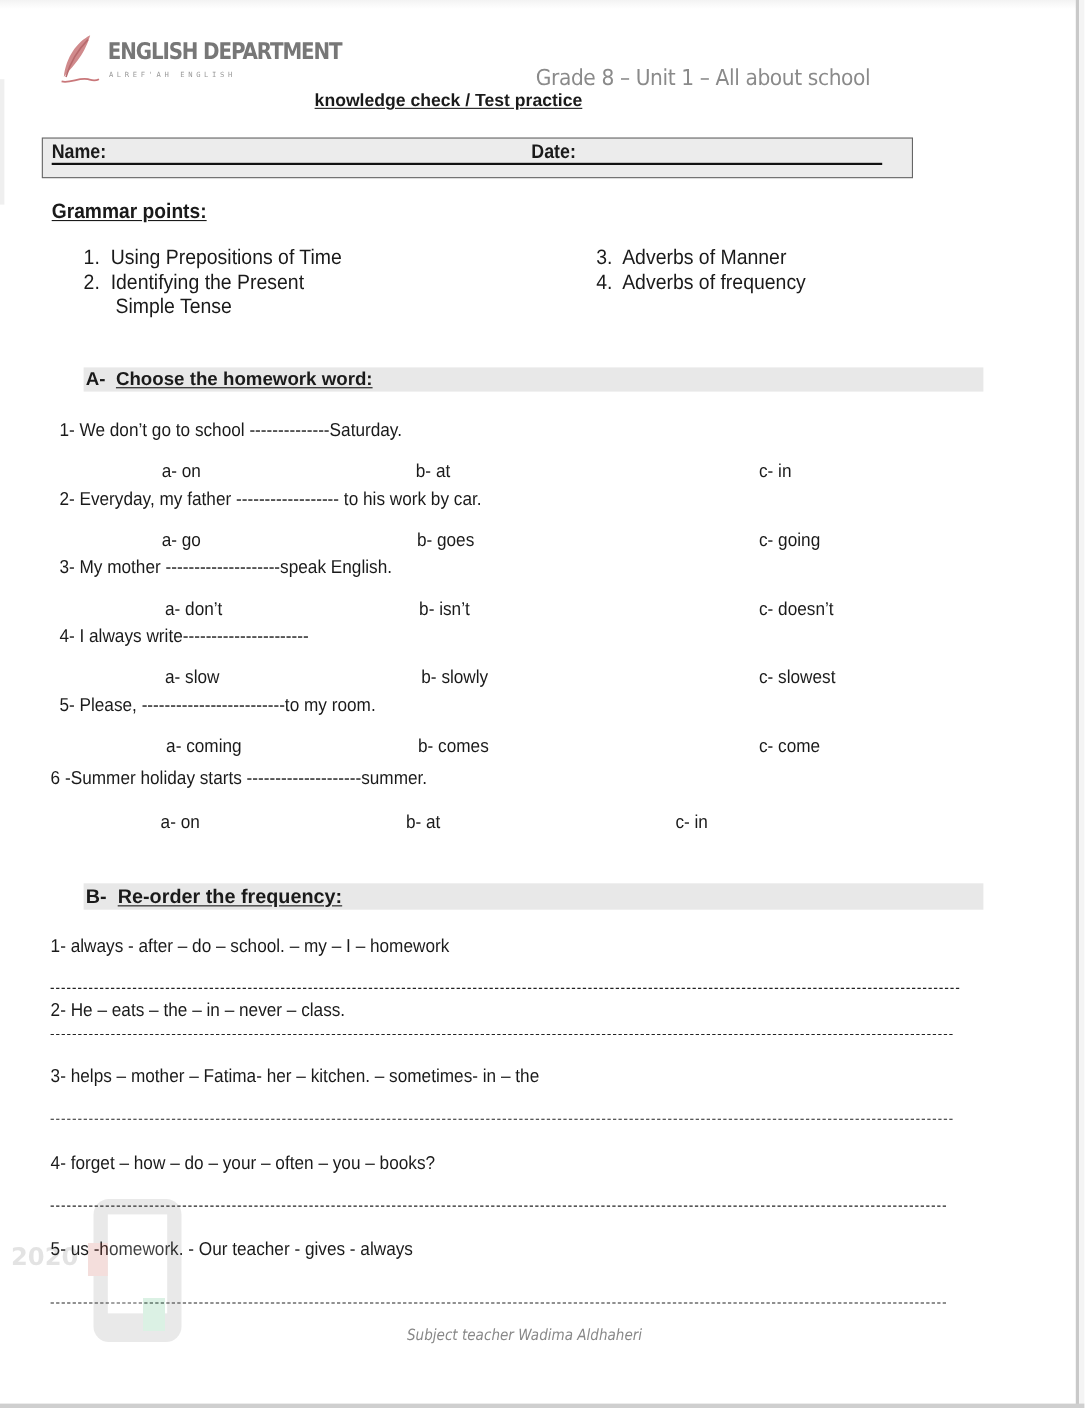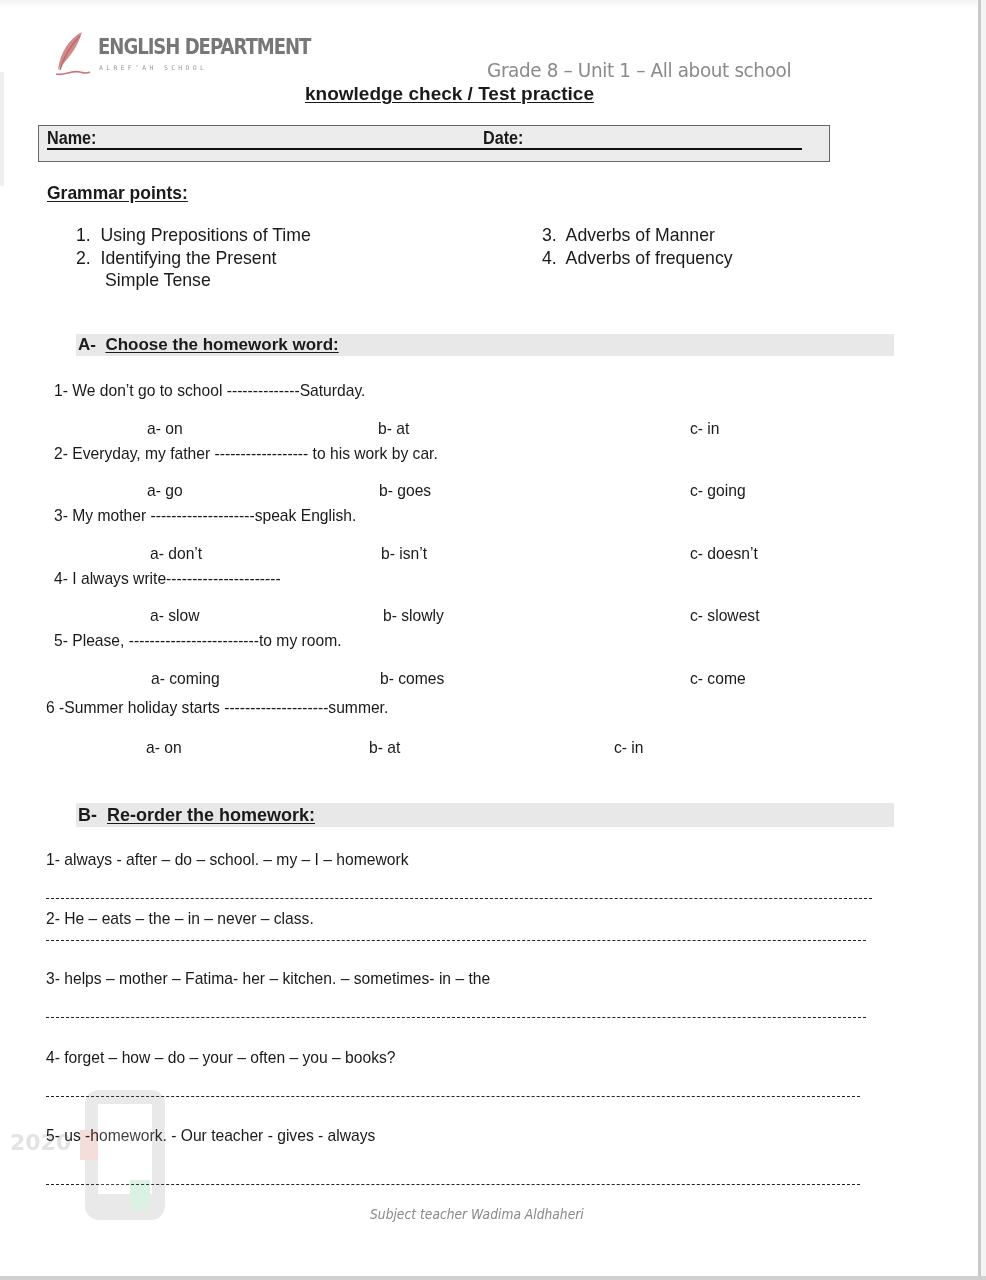--- a/index.html
+++ b/index.html
@@ -13,21 +13,21 @@
   .right-edge { position: absolute; left: 978px; top: 0; width: 3px; height: 1280px; background: #c9c9c9; }
   .right-gutter { position: absolute; left: 981px; top: 0; width: 5px; height: 1280px; background: #f4f4f4; }
   .left-tab { position: absolute; left: 0; top: 72px; width: 4px; height: 114px; background: #efefef; }
   .bottom-edge { position: absolute; left: 0; top: 1276px; width: 986px; height: 4px; background: #cfcfcf; }
   .top-shade { position: absolute; left: 0; top: 0; width: 978px; height: 8px; background: linear-gradient(#f3f3f3, #ffffff); }
 
   .logo-feather { position: absolute; left: 52px; top: 30px; width: 40px; height: 48px; }
   .dept-title { left: 98px; top: 35px; font-family: "DejaVu Sans", sans-serif; font-weight: bold; font-size: 21px; letter-spacing: -1.2px; color: #777; transform: scaleX(0.86); transform-origin: left top; }
   .school-name { left: 99px; top: 64px; font-family: "DejaVu Sans Mono", monospace; font-size: 6.5px; letter-spacing: 3.3px; color: #999; }
   .grade-line { left: 487px; top: 58px; font-size: 20px; color: #8a8a8a; font-family: "DejaVu Sans", sans-serif; letter-spacing: -0.4px; transform: scaleX(0.92); transform-origin: left top;}
-  .kc-title { left: 286px; top: 83px; font-size: 19px; font-weight: bold; text-decoration: underline; text-underline-offset: 2px; margin-left: 19px; }
+  .kc-title { left: 286px; top: 83px; font-size: 16px; font-weight: bold; text-decoration: underline; text-underline-offset: 2px; }
 
   .name-box { position: absolute; left: 38px; top: 125px; width: 790px; height: 35px; background: #ececec; border: 1.5px solid #666; }
   .name-label { left: 47px; top: 128px; font-size: 18px; font-weight: bold; transform: scaleX(0.9); transform-origin: left top; }
   .name-line { position: absolute; left: 47px; top: 148px; width: 755px; height: 2px; background: #111; }
   .date-label { left: 483px; top: 128px; font-size: 18px; font-weight: bold; transform: scaleX(0.9); transform-origin: left top; }
 
   .gp-title { left: 47px; top: 182px; font-size: 19px; font-weight: bold; text-decoration: underline; text-underline-offset: 2px; transform: scaleX(0.92); transform-origin: left top; }
   .gp-item { font-size: 19px; transform: scaleX(0.93); transform-origin: left top; }
 
   .section-bar { position: absolute; background: #e8e8e8; height: 22px; }
@@ -51,21 +51,21 @@
 <div class="right-edge"></div>
 <div class="right-gutter"></div>
 <div class="bottom-edge"></div>
 
 <svg class="logo-feather" viewBox="0 0 40 48">
   <path d="M30 2 C18 8 8 22 6 40 C14 30 24 22 30 2 Z" fill="#d08a8c"></path>
   <path d="M28 6 C20 14 12 26 8 40" stroke="#b86a6d" stroke-width="1.4" fill="none"></path>
   <path d="M4 44 C12 46 20 40 28 42 C32 43 34 44 38 42" stroke="#c9777a" stroke-width="1.6" fill="none"></path>
 </svg>
 <div class="abs dept-title">ENGLISH DEPARTMENT</div>
-<div class="abs school-name">ALREF'AH SCHOOL</div>
+<div class="abs school-name">ALREF'AH ENGLISH</div>
 <div class="abs grade-line">Grade 8 – Unit 1 – All about school</div>
 <div class="abs kc-title">knowledge check / Test practice</div>
 
 <div class="name-box"></div>
 <div class="abs name-label">Name:</div>
 <div class="name-line"></div>
 <div class="abs date-label">Date:</div>
 
 <div class="abs gp-title">Grammar points:</div>
 
@@ -119,21 +119,21 @@
 <div class="abs opt" style="left:690px; top:669px;">c- come</div>
 
 <div class="abs q" style="left:46px; top:698px;">6 -Summer holiday starts --------------------summer.</div>
 <div class="abs opt" style="left:146px; top:738px;">a- on</div>
 <div class="abs opt" style="left:369px; top:738px;">b- at</div>
 <div class="abs opt" style="left:614px; top:738px;">c- in</div>
 
 <div class="section-bar" style="left:76px; top:803px; width:818px; height:24px;"></div>
 <div class="abs section-head" style="left:78px; top:805px; font-size:18px;">
   <span>B-</span>&nbsp;
-  <span class="u">Re-order the homework:</span>
+  <span class="u">Re-order the frequency:</span>
 </div>
 
 <div class="abs q" style="left:46px; top:850px;">1- always  -  after – do – school. – my – I – homework</div>
 <div class="dash-line" style="left:46px; top:898px; width:826px;"></div>
 
 <div class="abs q" style="left:46px; top:909px;">2- He – eats – the – in – never – class.</div>
 <div class="dash-line" style="left:46px; top:940px; width:820px;"></div>
 
 <div class="abs q" style="left:46px; top:969px;">3-   helps – mother – Fatima- her – kitchen. – sometimes- in – the</div>
 <div class="dash-line" style="left:46px; top:1017px; width:820px;"></div>

